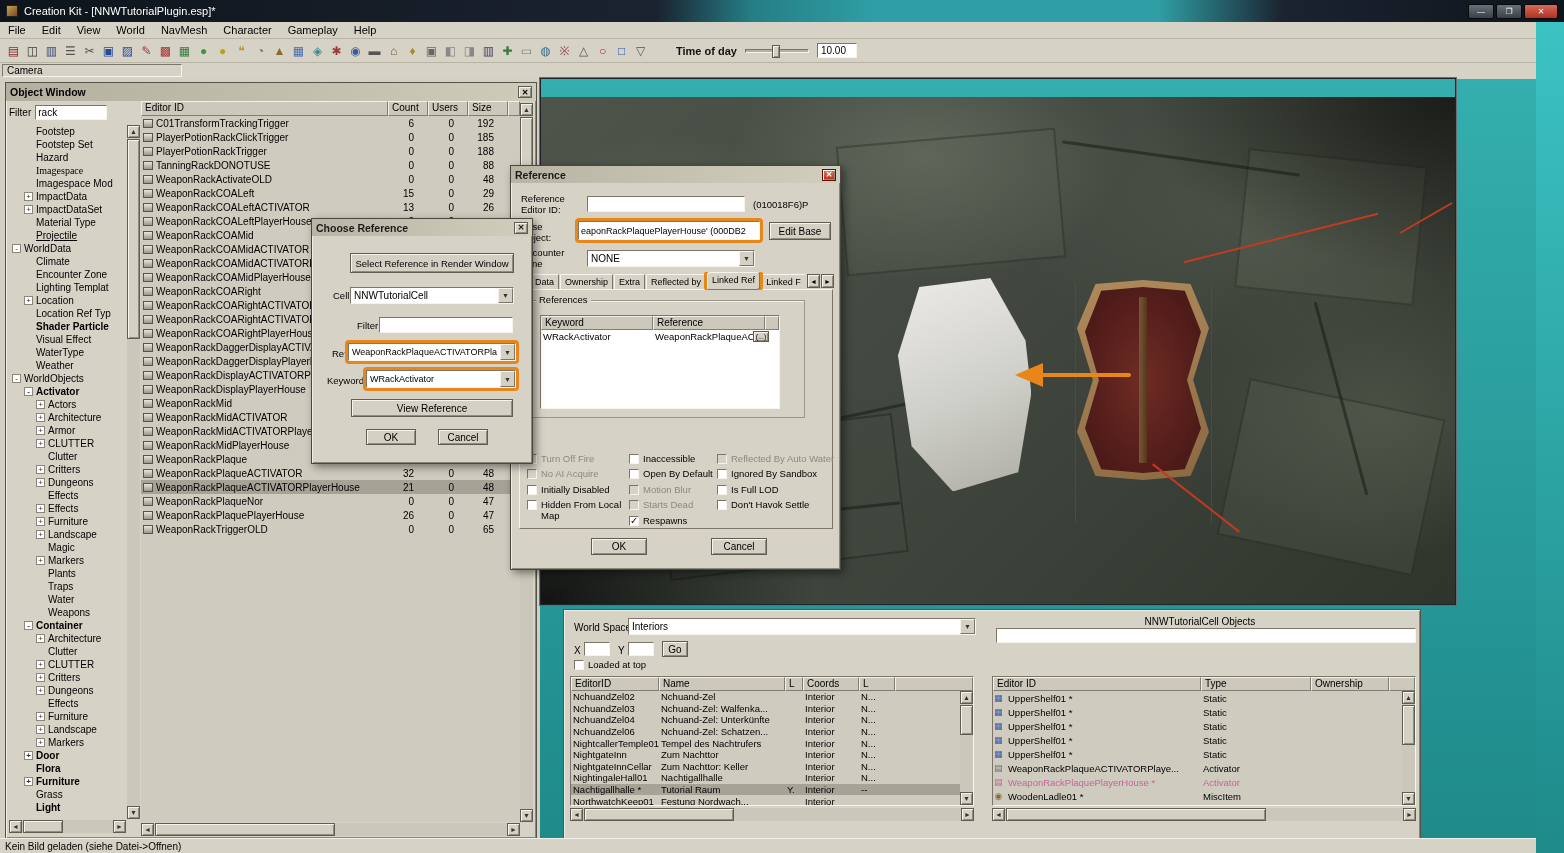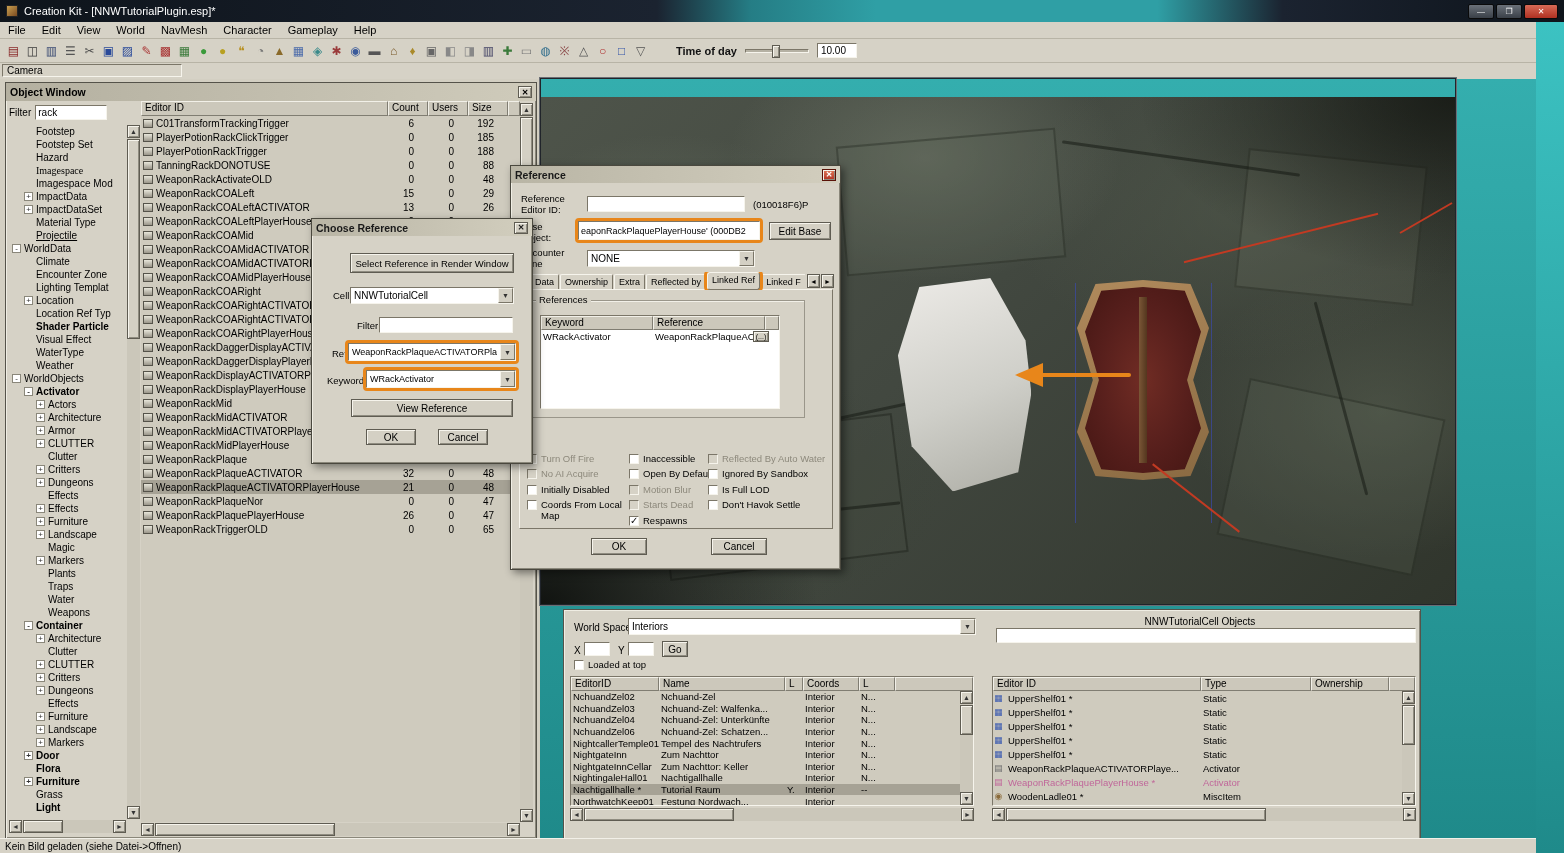--- a/index.html
+++ b/index.html
@@ -1083,21 +1083,21 @@
       <div class="cb dis">
         <span class="cb-box"></span>
         <span class="cb-lbl">No AI Acquire</span>
       </div>
       <div class="cb">
         <span class="cb-box"></span>
         <span class="cb-lbl">Initially Disabled</span>
       </div>
       <div class="cb">
         <span class="cb-box"></span>
-        <span class="cb-lbl">Coords From Local Map</span>
+        <span class="cb-lbl">Hidden From Local Map</span>
       </div>
     </div>
   <div class="abs" style="left:118px;top:288px;width:88px">
 
   <div class="cb">
         <span class="cb-box"></span>
         <span class="cb-lbl">Inaccessible</span>
       </div>
       <div class="cb">
         <span class="cb-box"></span>
@@ -1109,21 +1109,21 @@
       </div>
       <div class="cb dis">
         <span class="cb-box"></span>
         <span class="cb-lbl">Starts Dead</span>
       </div>
       <div class="cb checked">
         <span class="cb-box"></span>
         <span class="cb-lbl">Respawns</span>
       </div>
     </div>
-  <div class="abs" style="left:197px;top:288px;width:118px">
+  <div class="abs" style="left:206px;top:288px;width:118px">
 
   <div class="cb dis">
         <span class="cb-box"></span>
         <span class="cb-lbl">Reflected By Auto Water</span>
       </div>
       <div class="cb">
         <span class="cb-box"></span>
         <span class="cb-lbl">Ignored By Sandbox</span>
       </div>
       <div class="cb">

